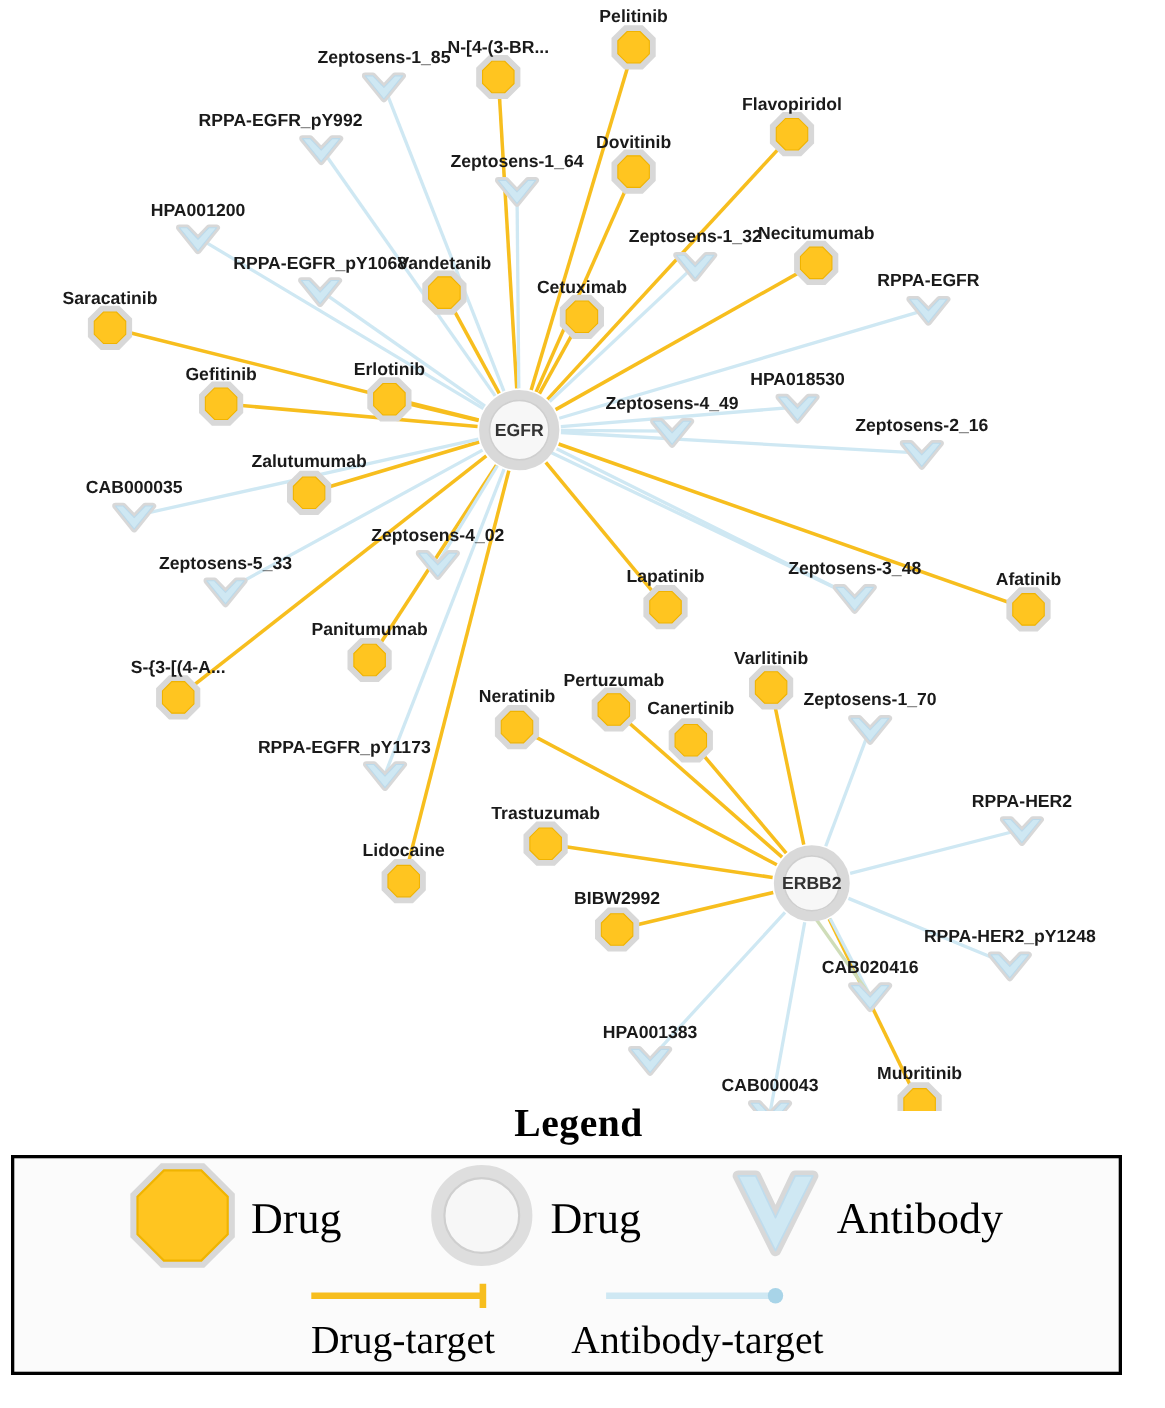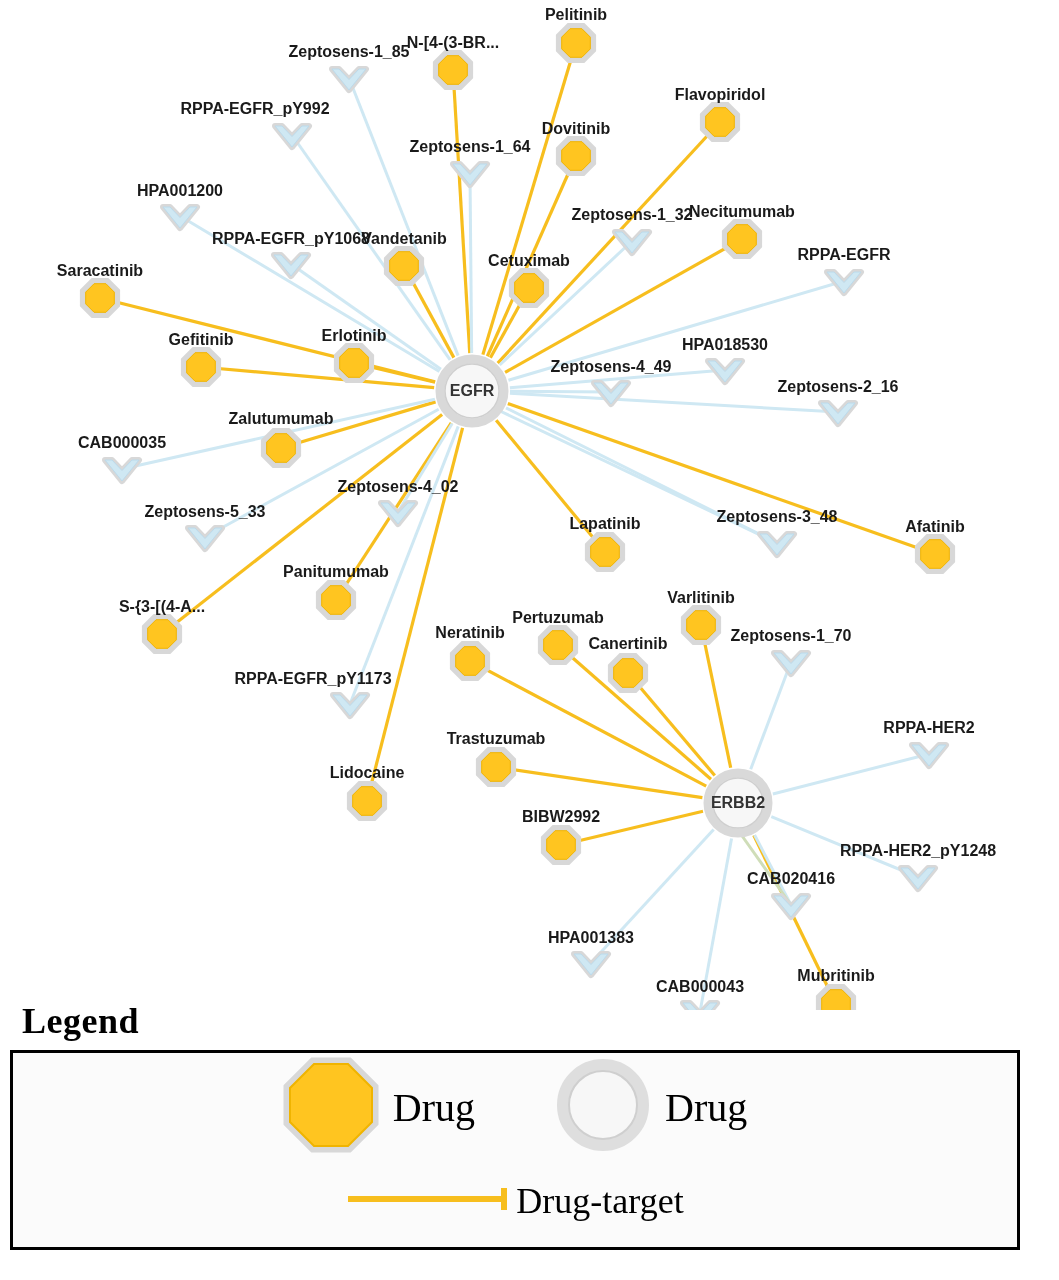--- a/index.html
+++ b/index.html
@@ -39,20 +39,21 @@
     fill: #333333;
     text-anchor: middle;
     dominant-baseline: middle;
   }
   .legend-wrap {
     position: absolute;
     left: 0;
     top: 1000px;
     width: 1030px;
     height: 280px;
+    text-align: center;
   }
   .legend-title {
     font-family: "Liberation Serif", serif;
     font-size: 36px;
     font-weight: bold;
     color: #000;
     margin: 0 0 8px 22px;
     letter-spacing: 0.5px;
   }
   .legend-box {
@@ -84,20 +85,21 @@
   .legend-row-2 {
     display: flex;
     align-items: center;
     justify-content: center;
     height: 80px;
   }
   .legend-edge-item {
     display: flex;
     align-items: center;
     margin: 0 34px;
+    flex-direction: column;
   }
   .legend-edge-text {
     font-family: "Liberation Serif", serif;
     font-size: 36px;
     color: #000;
   }
 </style>
 </head>
 <body>
 
@@ -403,26 +405,44 @@
       </div>
       <div class="legend-item">
         <span>
           <svg width="96" height="96" viewBox="0 0 96 96">
             <circle cx="48" cy="48" r="40" fill="#f7f7f7" stroke="#dedede" stroke-width="12"></circle>
             <circle cx="48" cy="48" r="34" fill="#f7f7f7" stroke="#cfcfcf" stroke-width="2"></circle>
           </svg>
         </span>
         <span class="legend-item-text">Drug</span>
       </div>
+      <div class="legend-item">
+        <span>
+          <svg width="84" height="92" viewBox="0 0 84 92">
+            <path d="M8 10 L42 78 L76 10 L60 10 L42 48 L24 10 Z" fill="#cfe8f3" stroke="#d8d8d8" stroke-width="10" stroke-linejoin="round"></path>
+            <path d="M8 10 L42 78 L76 10 L60 10 L42 48 L24 10 Z" fill="#cfe8f3" stroke="#bfdced" stroke-width="1.5" stroke-linejoin="round"></path>
+          </svg>
+        </span>
+        <span class="legend-item-text">Antibody</span>
+      </div>
     </div>
     <div class="legend-row-2">
       <div class="legend-edge-item">
         <span>
           <svg width="170" height="28" viewBox="0 0 170 28">
             <line x1="2" y1="14" x2="158" y2="14" stroke="#F7BE1E" stroke-width="6"></line>
             <line x1="158" y1="3" x2="158" y2="25" stroke="#F7BE1E" stroke-width="6"></line>
           </svg>
         </span>
         <span class="legend-edge-text">Drug-target</span>
       </div>
+      <div class="legend-edge-item">
+        <span>
+          <svg width="170" height="28" viewBox="0 0 170 28">
+            <line x1="2" y1="14" x2="152" y2="14" stroke="#cfe8f3" stroke-width="6"></line>
+            <circle cx="156" cy="14" r="7" fill="#a8d4e8"></circle>
+          </svg>
+        </span>
+        <span class="legend-edge-text">Antibody-target</span>
+      </div>
     </div>
   </div>
 </div>
 
 </body></html>

